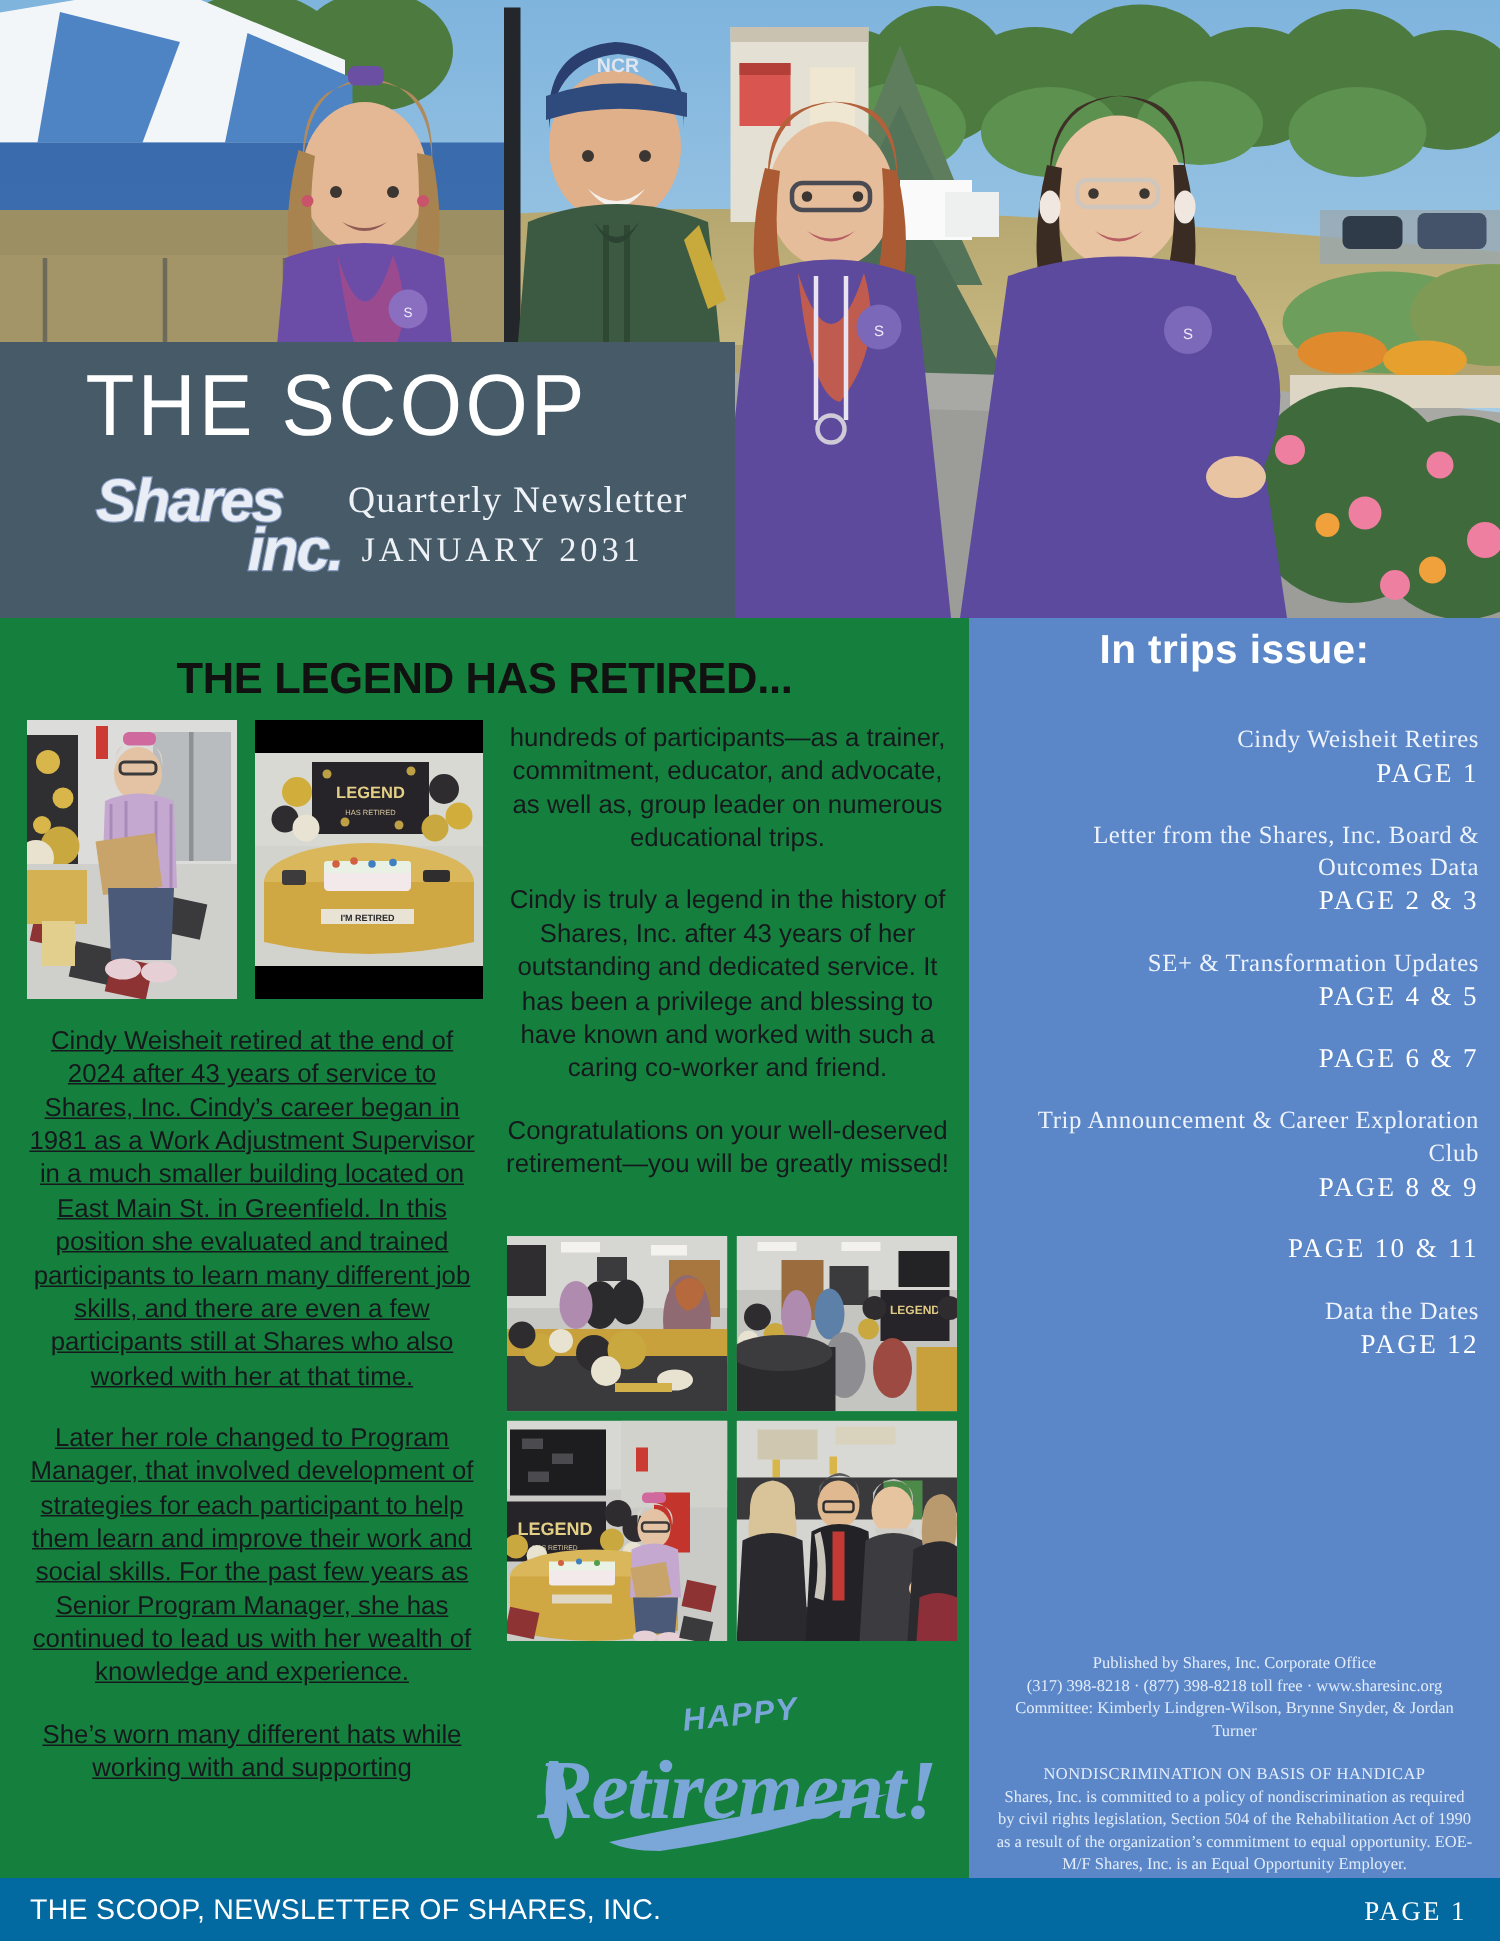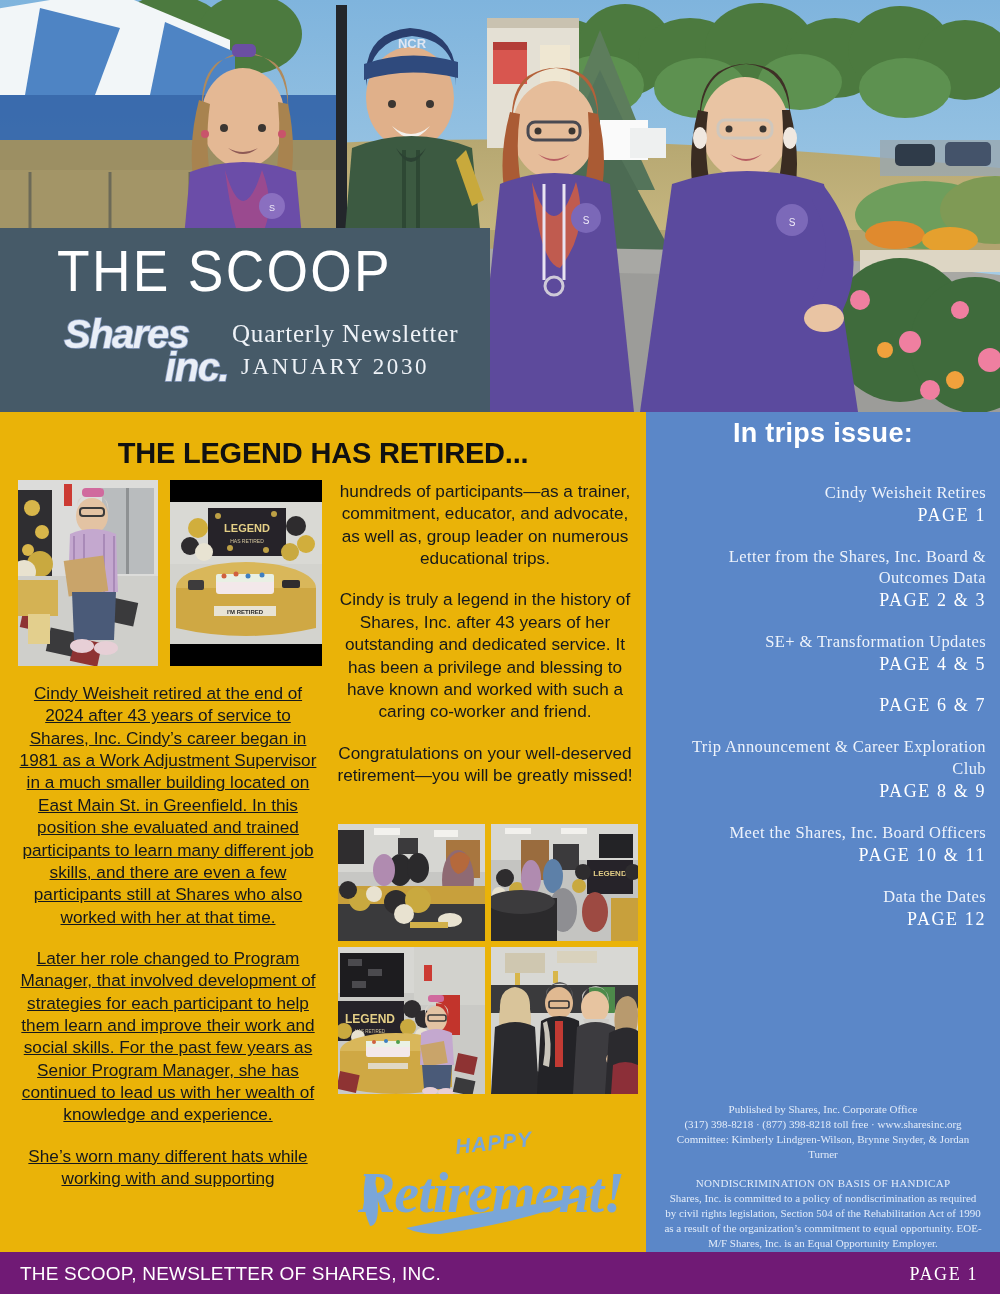--- a/index.html
+++ b/index.html
@@ -81,21 +81,21 @@
     color: #eef2f7;
     letter-spacing: 2.6px;
     white-space: nowrap;
   }
 
   
   .article {
     position: absolute;
     left: 0; top: 412px;
     width: 646px; height: 840px;
-    background: #eab308;
+    background: #15803d;
   }
   .article-headline {
     position: absolute;
     left: 0; top: 25px;
     width: 646px;
     text-align: center;
     font-family: "Liberation Sans Narrow", "Liberation Sans", sans-serif;
     font-size: 29px;
     font-weight: bold;
     color: #111111;
@@ -198,21 +198,21 @@
     color: #e3ecf9;
   }
   .fineprint .blk { margin-bottom: 14px; }
   .fineprint .hdr { letter-spacing: 0.3px; }
 
   
   .footer {
     position: absolute;
     left: 0; top: 1252px;
     width: 1000px; height: 42px;
-    background: #701a75;
+    background: #0369a1;
   }
   .footer-left {
     position: absolute;
     left: 20px; top: 11px;
     font-family: "Liberation Sans Narrow", "Liberation Sans", sans-serif;
     font-size: 19px;
     color: #ffffff;
     letter-spacing: 0.2px;
   }
   .footer-right {
@@ -396,21 +396,21 @@
   </svg>
 </div>
 
 <div class="masthead">
   <div class="masthead-title">THE SCOOP</div>
   <div class="masthead-logo">
     <div class="logo-shares">Shares</div>
     <div class="logo-inc">inc.</div>
   </div>
   <div class="masthead-sub">Quarterly Newsletter</div>
-  <div class="masthead-date">JANUARY 2030</div>
+  <div class="masthead-date">JANUARY 2031</div>
 </div>
 
 <div class="article">
 
   <div class="article-headline">THE LEGEND HAS RETIRED...</div>
 
   <div class="photo-pair">
     <div class="ph" style="left:0;top:0;width:140px;height:186px;">
       <svg viewBox="0 0 140 186" width="140" height="186" preserveAspectRatio="none">
         <rect width="140" height="186" fill="#cdcdcd"></rect>
@@ -728,21 +728,20 @@
       <div class="toc-page">PAGE 4 &amp; 5</div>
     </div>
     <div class="toc-entry">
       <div class="toc-page">PAGE 6 &amp; 7</div>
     </div>
     <div class="toc-entry">
       <div class="toc-label">Trip Announcement &amp; Career Exploration Club</div>
       <div class="toc-page">PAGE 8 &amp; 9</div>
     </div>
     <div class="toc-entry">
-      <div class="toc-label">Meet the Shares, Inc. Board Officers</div>
       <div class="toc-page">PAGE 10 &amp; 11</div>
     </div>
     <div class="toc-entry">
       <div class="toc-label">Data the Dates</div>
       <div class="toc-page">PAGE 12</div>
     </div>
   </div>
 
   <div class="fineprint">
     <div class="blk">

